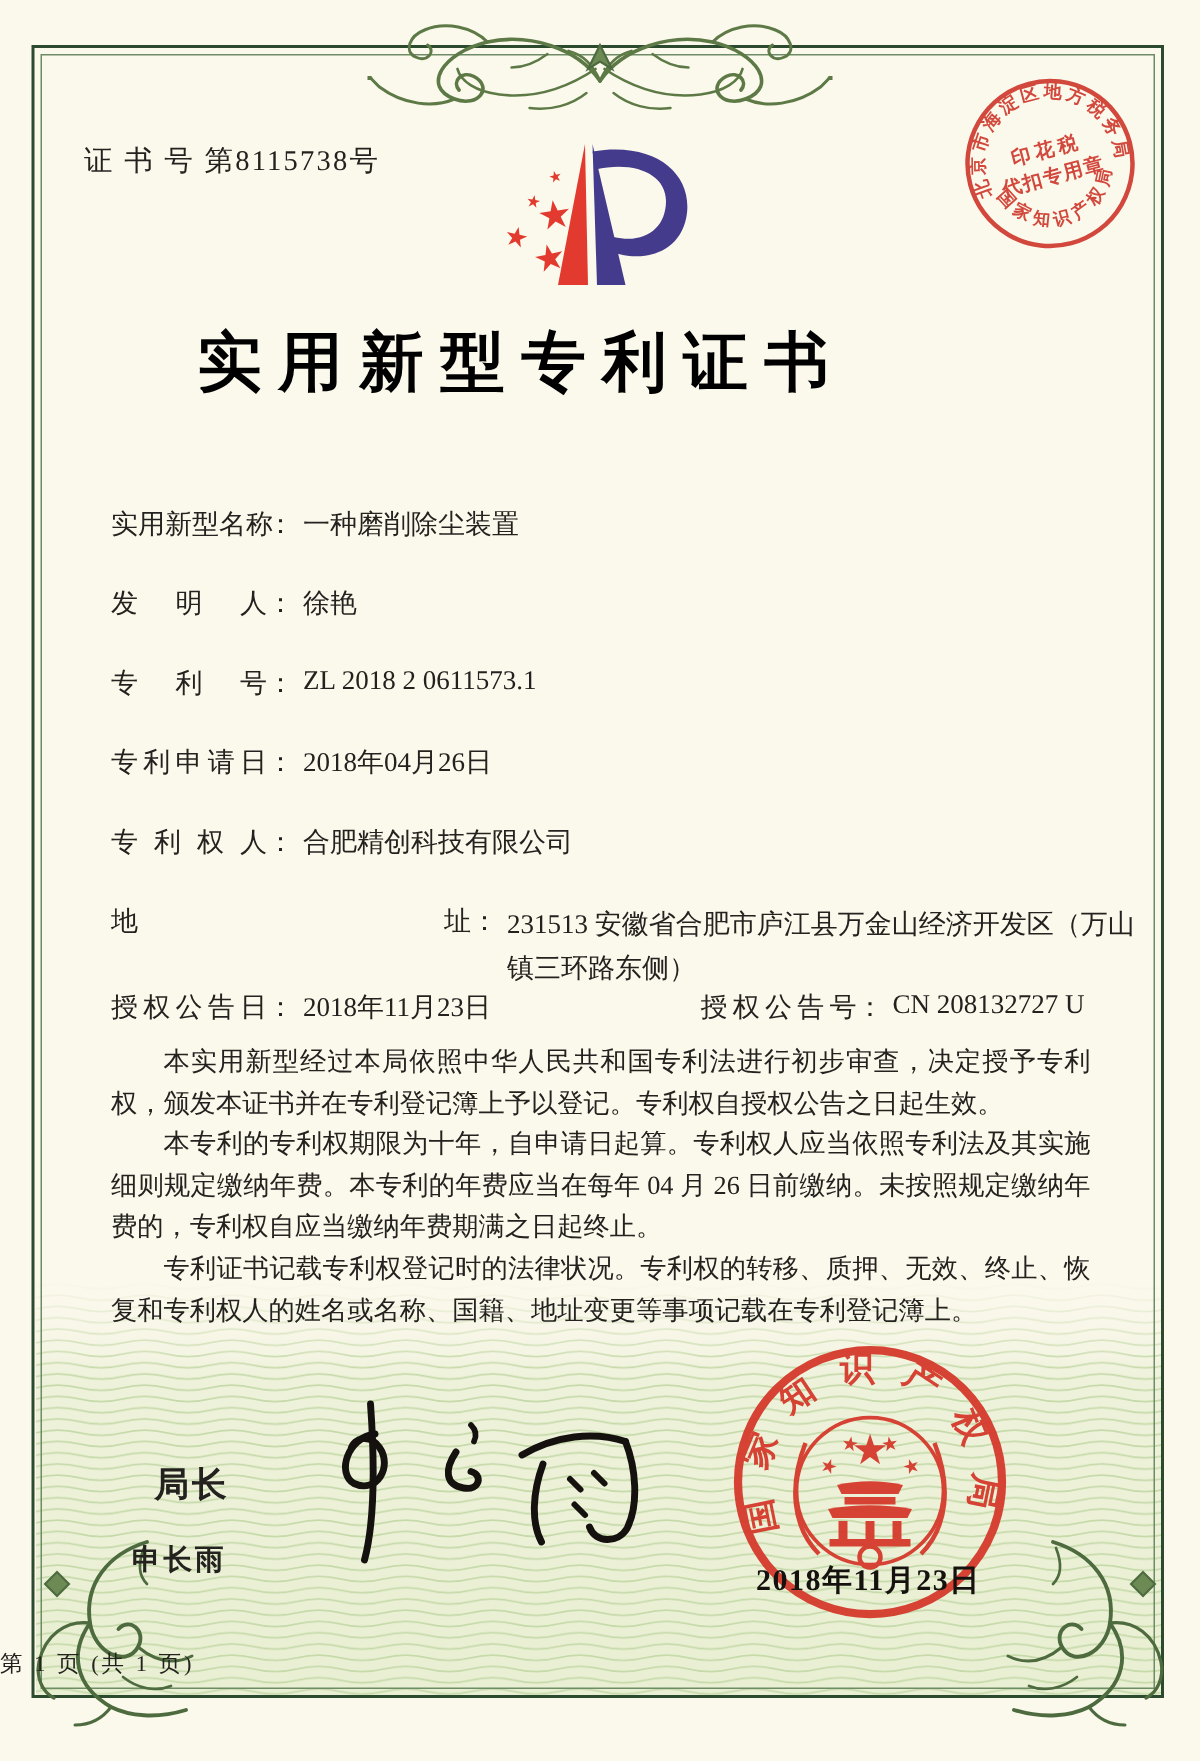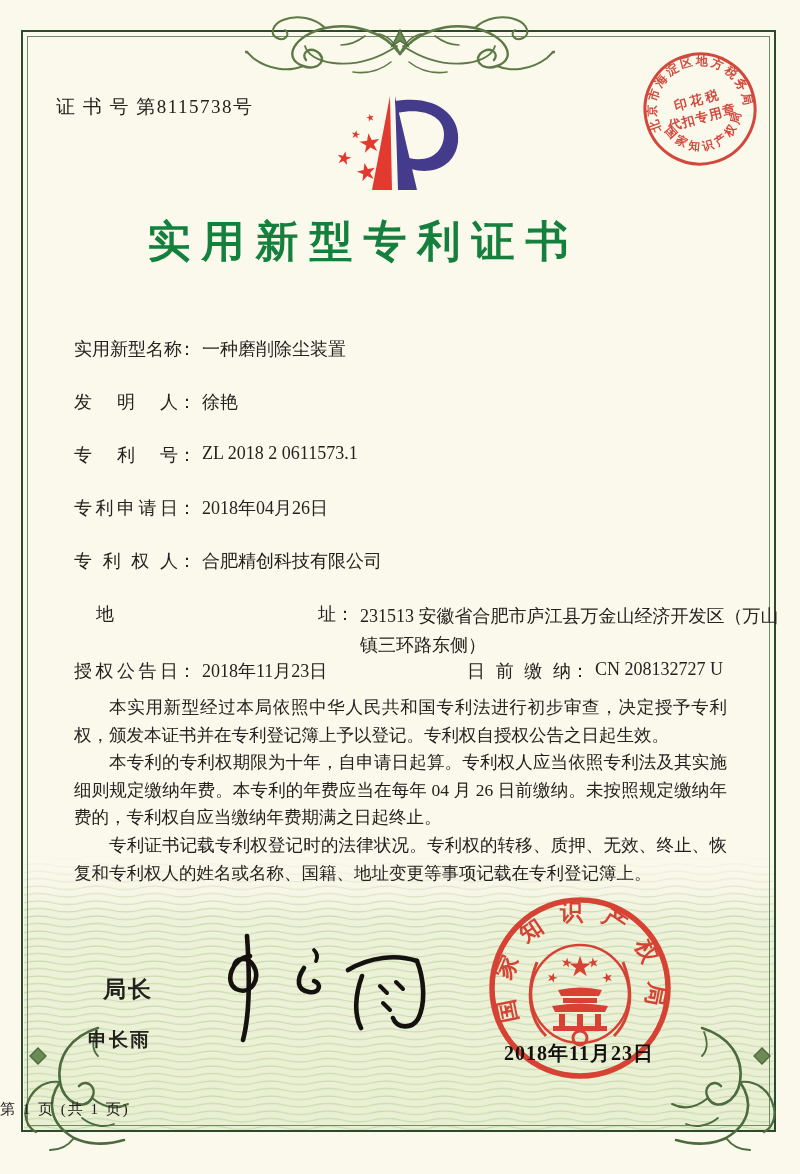--- a/index.html
+++ b/index.html
@@ -14,26 +14,26 @@
   .frame-inner{position:absolute;left:4px;top:4px;right:4px;bottom:4px;
     border:1px solid #6d8c66;}
   
   .waves{position:absolute;left:24px;top:854px;width:751px;height:277px;}
   
   .cert-no{position:absolute;left:56px;top:94px;font-size:19px;letter-spacing:1.5px;}
   
   .logo{position:absolute;left:328px;top:72px;width:150px;height:130px;}
   
   .title{position:absolute;left:0;top:213px;width:695px;text-align:center;
-    font-size:43px;font-weight:bold;letter-spacing:11px;color:#15803d;margin-left:16px;}
+    font-size:43px;font-weight:bold;letter-spacing:11px;color:#000000;}
   
   .fields{position:absolute;left:74px;top:337px;width:660px;font-size:18px;}
   .frow{position:absolute;left:0;white-space:nowrap;font-family:Liberation Serif, serif;}
   .flabel{display:inline-block;width:104px;text-align:justify;text-align-last:justify;vertical-align:top;}
-  .flabel.addr{width:240px;margin-left:22px;}
+  .flabel.addr{width:240px;}
   .fcolon{display:inline-block;vertical-align:top;}
   .fvalue{display:inline-block;margin-left:6px;vertical-align:top;}
   .fvalue.addrv{white-space:normal;width:428px;line-height:29px;}
   .grant-right{position:absolute;left:393px;top:0;white-space:nowrap;}
   
   .body-text{position:absolute;left:74px;top:694px;width:653px;font-size:17.5px;line-height:27.6px;text-align:justify;}
   .body-text p{margin:0;text-indent:2em;}
   
   .signer-title{position:absolute;left:103px;top:974px;font-size:23px;font-weight:bold;
     font-family:"Liberation Sans","DejaVu Sans",sans-serif;letter-spacing:2px;}
@@ -156,21 +156,21 @@
       <span class="flabel">专利权人</span><span class="fcolon">：</span><span class="fvalue">合肥精创科技有限公司</span>
     </div>
     <div class="frow" style="top:265px">
       <span class="flabel addr">地址</span><span class="fcolon">：</span><span class="fvalue addrv">231513 安徽省合肥市庐江县万金山经济开发区（万山镇三环路东侧）</span>
     </div>
     <div class="frow" style="top:322px;width:660px">
       <span>
         <span class="flabel">授权公告日</span><span class="fcolon">：</span><span class="fvalue">2018年11月23日</span>
       </span>
       <span class="grant-right">
-        <span class="flabel">日前缴纳</span><span class="fcolon">：</span><span class="fvalue">CN 208132727 U</span>
+        <span class="flabel">授权公告号</span><span class="fcolon">：</span><span class="fvalue">CN 208132727 U</span>
       </span>
     </div>
   </div>
 
   <div class="body-text">
     <p>本实用新型经过本局依照中华人民共和国专利法进行初步审查，决定授予专利权，颁发本证书并在专利登记簿上予以登记。专利权自授权公告之日起生效。</p>
     <p>本专利的专利权期限为十年，自申请日起算。专利权人应当依照专利法及其实施细则规定缴纳年费。本专利的年费应当在每年 04 月 26 日前缴纳。未按照规定缴纳年费的，专利权自应当缴纳年费期满之日起终止。</p>
     <p>专利证书记载专利权登记时的法律状况。专利权的转移、质押、无效、终止、恢复和专利权人的姓名或名称、国籍、地址变更等事项记载在专利登记簿上。</p>
   </div>
 

